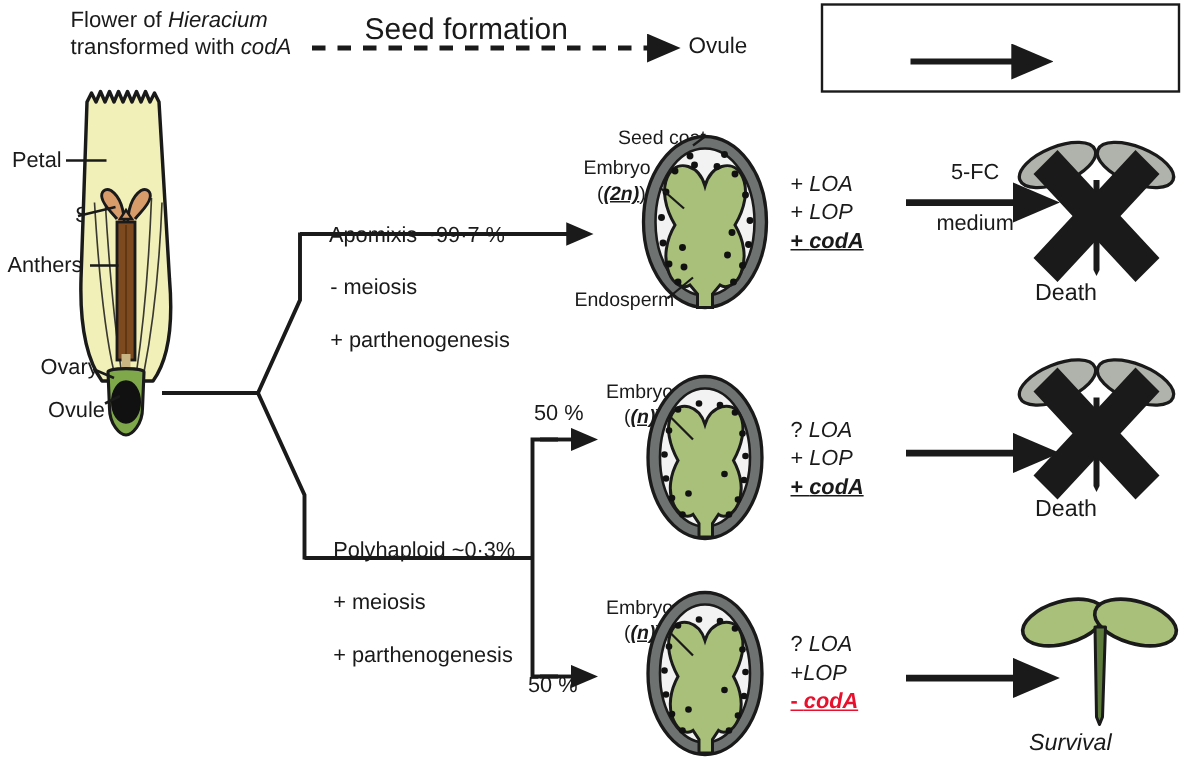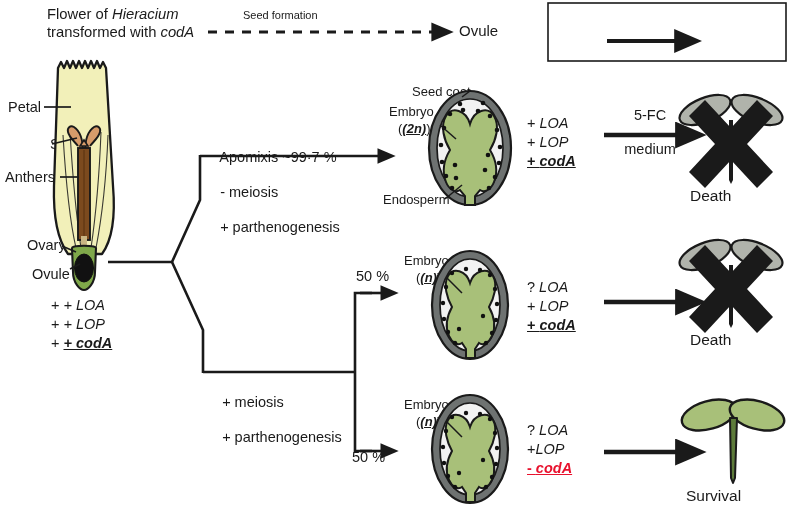--- a/index.html
+++ b/index.html
@@ -71,47 +71,42 @@
     white-space: pre;
   }
 </style>
 </head>
 <body>
 
 <div id="canvas">
 
   <div class="titletext" style="left:24px; top:5px;margin-left:23px;"><span>Flower of </span><span class="ital">Hieracium</span><br><span>transformed with </span><span class="ital">codA</span></div>
 
-  <div class="lbl" style="left:243px; top:9px; font-size:11px;">Seed formation</div>
+  <div class="lbl" style="left:243px; top:9px; font-size:20px;">Seed formation</div>
   <div class="lbl" style="left:459px; top:22px; font-size:15px;">Ovule</div>
 
   <div class="boxtext ital" style="left:616px; top:10px;">codA</div>
   <div class="boxtext" style="left:559px; top:33px;">5-FC</div>
   <div class="boxtext" style="left:685px; top:33px;">5-FU (toxic)</div>
 
   <div class="lbl" style="left:8px; top:99px;">Petal</div>
   <div class="lbl" style="left:6px; top:136px;margin-left:44px;">Stigma</div>
   <div class="lbl" style="left:5px; top:169px;">Anthers</div>
   <div class="lbl" style="left:27px; top:237px;">Ovary</div>
   <div class="lbl" style="left:32px; top:266px;">Ovule</div>
 
-  <div class="genotype" style="left:51px; top:296px;">
-    <div><span>+ <span class="ital">+ LOA</span></span></div>
-    <div><span>+ <span class="ital">+ LOP</span></span></div>
-    <div><span>+ <span class="ital bold">+ codA</span></span></div>
-  </div>
 
   <div class="branchlabel" style="left:204px; top:131px; width:185px;">
     <span>Apomixis ~99·7 %</span><br>
     <span>- meiosis</span><br>
     <span>+ parthenogenesis</span>
   </div>
 
   <div class="branchlabel" style="left:206px; top:341px; width:180px;">
-    <br>
+    <span>Polyhaploid ~0·3%</span><br>
     <span>+ meiosis</span><br>
     <span>+ parthenogenesis</span>
   </div>
 
   <div class="lbl" style="left:356px; top:268px;">50 %</div>
   <div class="lbl" style="left:352px; top:449px;">50 %</div>
 
   <div class="lbl" style="left:412px; top:84px; font-size:13px;">Seed coat</div>
   <div class="lbl" style="left:389px; top:104px; font-size:13px;">Embryo</div>
   <div class="lbl" style="left:398px; top:121px; font-size:13px;">(<span class="ital bold">(2n)</span>)</div>
@@ -141,21 +136,21 @@
     <div><span class="bold red">- </span><span class="ital bold red">codA</span></div>
   </div>
 
   <div class="lbl ctr" style="left:597px; top:90px; width:90px;">
     <span>5-FC</span><br>
     <span>medium</span>
   </div>
 
   <div class="outcome" style="left:690px; top:187px; width:90px;">Death</div>
   <div class="outcome" style="left:690px; top:331px; width:90px;">Death</div>
-  <div class="outcome" style="left:686px; top:487px; width:100px;">Survival</div>
+  <div class="outcome" style="left:686px; top:487px; width:100px;font-style:italic;">Survival</div>
 
   <svg class="layer" viewBox="0 0 790 517">
     <defs>
       <marker id="ah" markerWidth="7" markerHeight="7" refX="0.2" refY="3" orient="auto">
         <path d="M0,0 L7,3 L0,6 z" fill="#1a1a1a"></path>
       </marker>
       <marker id="ahs" markerWidth="6.5" markerHeight="6.5" refX="0.2" refY="2.8" orient="auto">
         <path d="M0,0 L6.5,2.8 L0,5.6 z" fill="#1a1a1a"></path>
       </marker>
     </defs>

